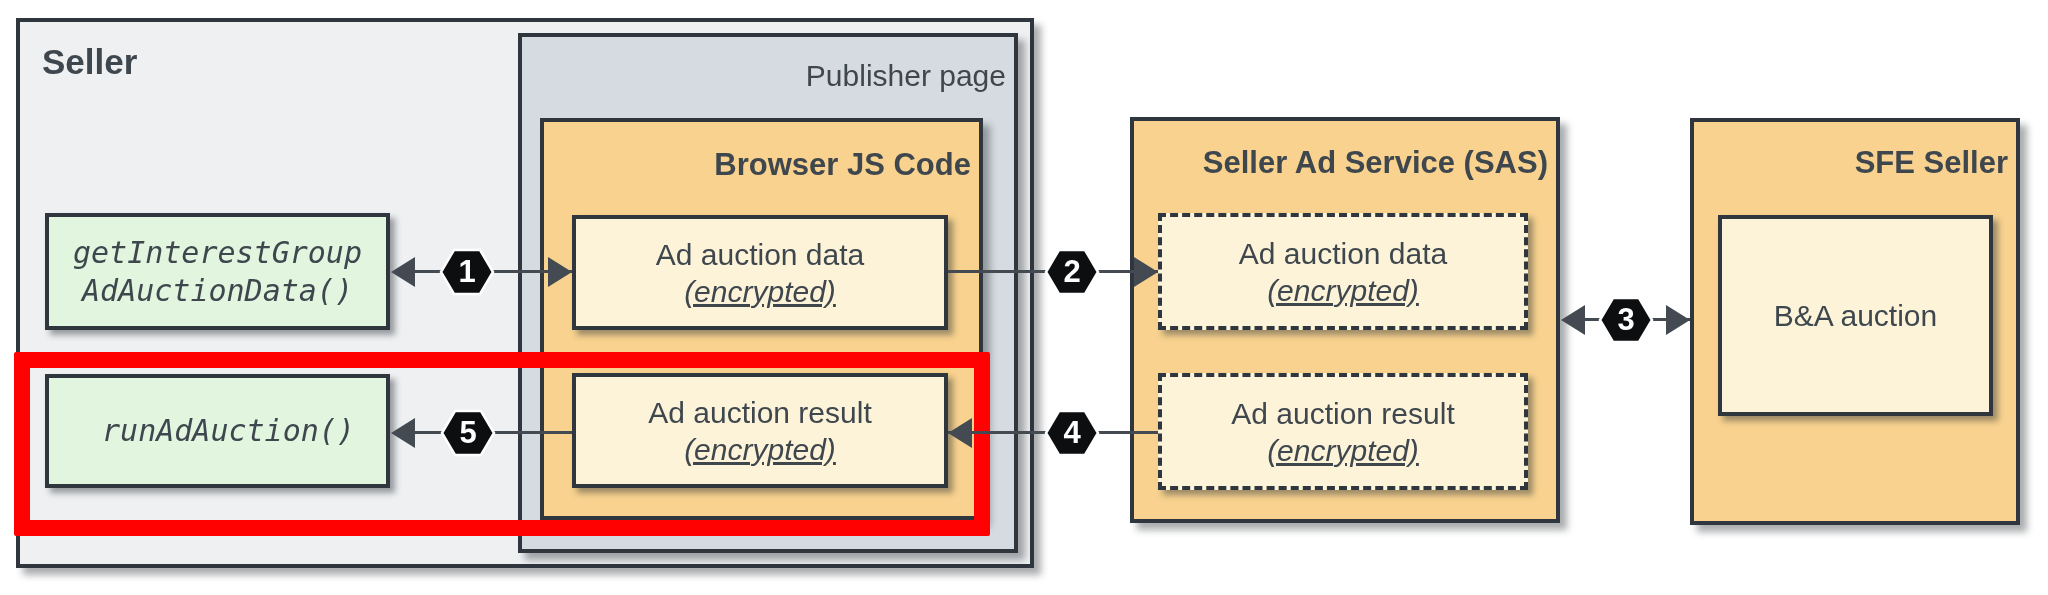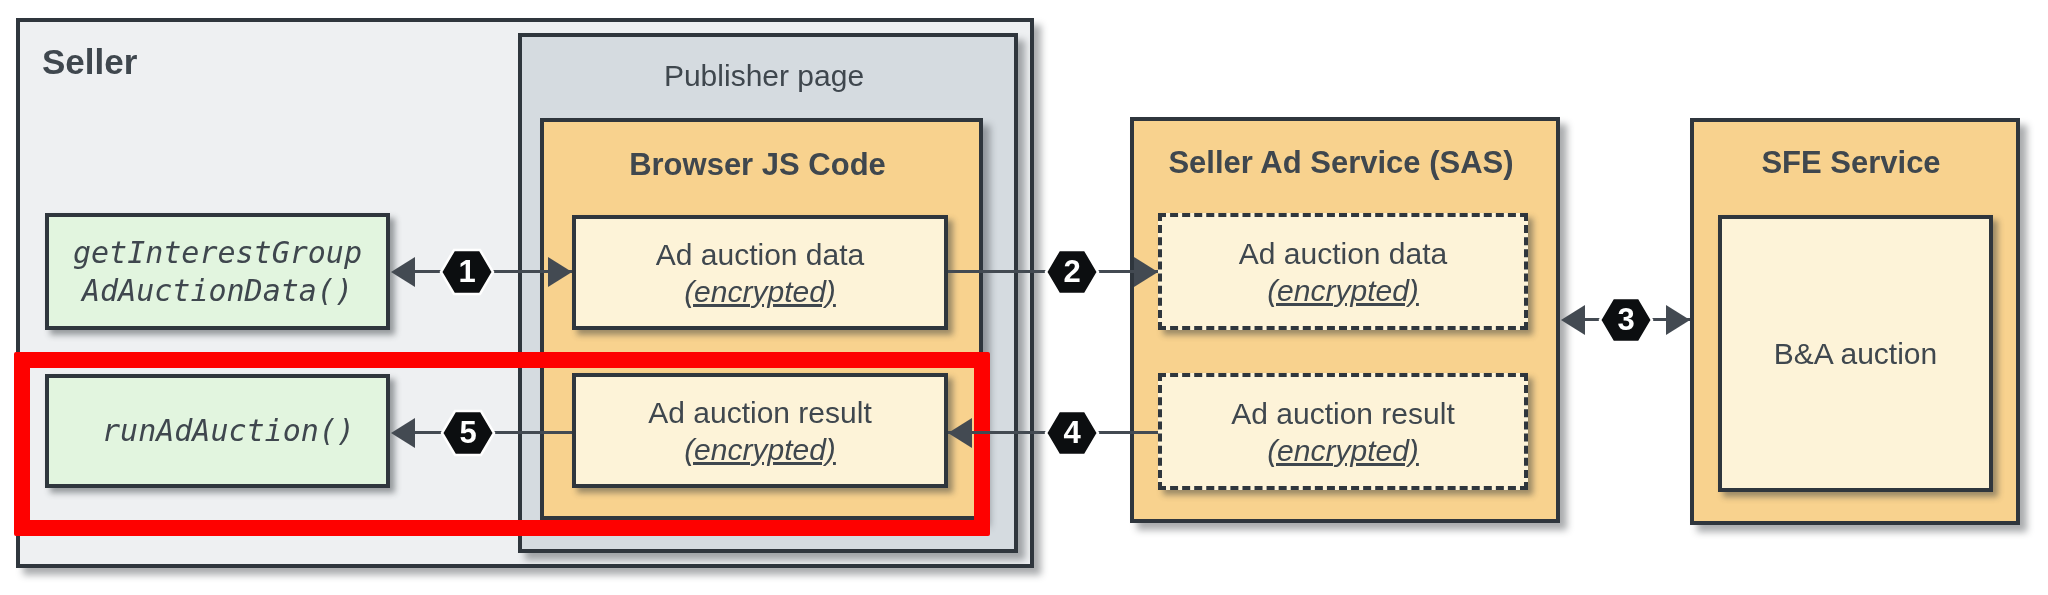--- a/index.html
+++ b/index.html
@@ -9,21 +9,21 @@
     color:var(--text-dark,#3f474e);
   }
   .box{position:absolute;box-sizing:border-box;border:4px solid var(--border-dark,#2f363d);}
   .shadow-lg{box-shadow:7px 7px 7px rgba(45,50,55,.40);}
   .shadow-sm{box-shadow:5px 5px 6px rgba(45,50,55,.45);}
 
   .browser{left:16px;top:18px;width:1018px;height:550px;background:var(--browser-bg,#eef0f2);}
   .browser-label{position:absolute;left:22px;top:20px;font-size:35px;font-weight:bold;color:var(--text-dark,#3f474e);}
 
   .publisher{left:518px;top:33px;width:500px;height:520px;background:var(--publisher-bg,#d5dbe0);}
-  .panel-title{position:absolute;left:0;right:8px;text-align:center;font-size:31px;font-weight:bold;color:var(--text-dark,#3f474e);}
+  .panel-title{position:absolute;left:0;right:8px;text-align:right;font-size:31px;font-weight:bold;color:var(--text-dark,#3f474e);}
   .pub-title{top:22px;font-weight:normal;font-size:30px;}
 
   .sellerjs{left:540px;top:118px;width:443px;height:402px;background:var(--panel-orange,#f8d28e);}
   .sellerjs .panel-title{top:25px;}
 
   .sas{left:1130px;top:117px;width:430px;height:406px;background:var(--panel-orange,#f8d28e);}
   .sas .panel-title{top:24px;}
 
   .sfe{left:1690px;top:118px;width:330px;height:407px;background:var(--panel-orange,#f8d28e);}
   .sfe .panel-title{top:23px;}
@@ -31,21 +31,21 @@
   .label-box{
     display:flex;flex-direction:column;align-items:center;justify-content:center;
     text-align:center;font-size:30px;line-height:37px;background:var(--panel-cream,#fdf3d8);
   }
   .em{font-style:italic;text-decoration:underline;}
   .cream1{left:572px;top:215px;width:376px;height:115px;}
   .cream2{left:572px;top:373px;width:376px;height:115px;}
   .dashed{border-style:dashed;}
   .sas-box1{left:1158px;top:213px;width:370px;height:117px;}
   .sas-box2{left:1158px;top:373px;width:370px;height:117px;}
-  .sfe-inner{left:1718px;top:215px;width:275px;height:277px;}
+  .sfe-inner{left:1718px;top:215px;width:275px;height:201px;}
 
   .green{
     background:var(--panel-green,#e2f5df);
     font-family:"DejaVu Sans Mono",monospace;font-style:italic;font-size:30px;line-height:38px;
   }
   .green1{left:45px;top:213px;width:345px;height:117px;}
   .green2{left:45px;top:374px;width:345px;height:114px;padding-left:22px;}
 
   .highlight{
     position:absolute;box-sizing:border-box;left:14px;top:352px;width:976px;height:184px;
@@ -103,21 +103,21 @@
   <div class="box label-box dashed sas-box1 shadow-sm">
     <span>Ad auction data</span>
     <span class="em">(encrypted)</span>
   </div>
   <div class="box label-box dashed sas-box2 shadow-sm">
     <span>Ad auction result</span>
     <span class="em">(encrypted)</span>
   </div>
 
   <div class="box sfe shadow-lg">
-    <div class="panel-title">SFE Service</div>
+    <div class="panel-title">SFE Seller</div>
   </div>
   <div class="box label-box sfe-inner shadow-sm">
     <span>B&amp;A auction</span>
   </div>
 
   <div class="highlight"></div>
 
   <div class="aline" style="left:395px;top:270px;width:177px;"></div>
   <div class="ah ah-left" style="left:391px;top:257px;"></div>
   <div class="ah ah-right" style="left:548px;top:257px;"></div>

